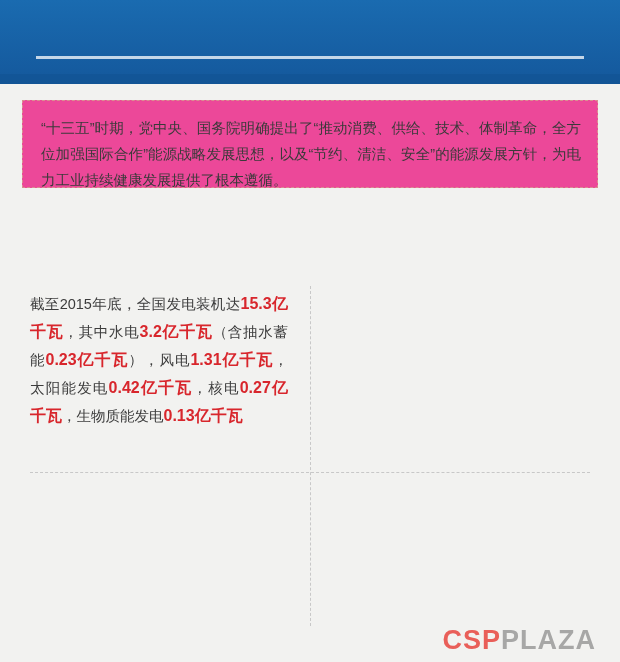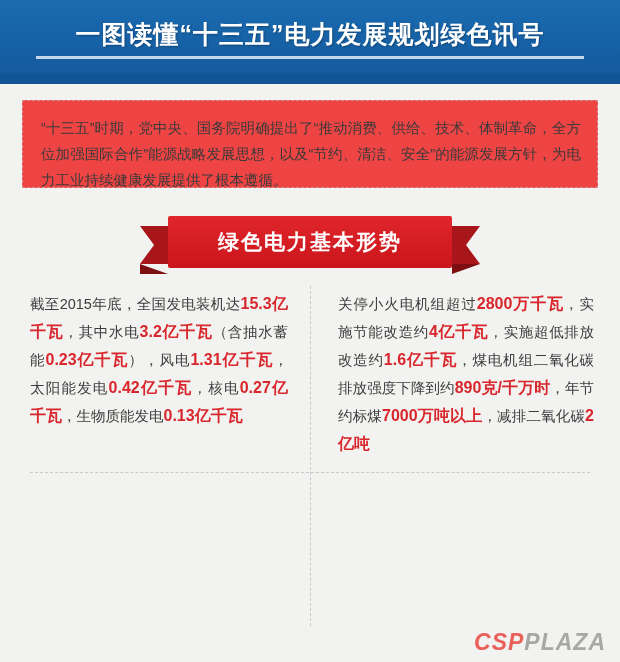--- a/index.html
+++ b/index.html
@@ -64,21 +64,21 @@
   }
 
   
   .intro-box {
     position: absolute;
     left: 22px;
     top: 100px;
     width: 576px;
     height: 88px;
     border: 1px dashed #d98f8f;
-    background: #ef4444;
+    background: #ec4899;
     box-sizing: border-box;
   }
   .intro-text {
     position: absolute;
     left: 18px;
     top: 14px;
     width: 540px;
     font-size: 14.5px;
     line-height: 26px;
     color: #3a3a3a;
@@ -186,59 +186,48 @@
   .cell-br { left: 316px; top: 206px; width: 256px; }
   .hl {
     color: #d8262c;
     font-weight: bold;
     font-size: 16px;
   }
 
   
   .watermark {
     position: absolute;
-    right: 14px;
+    right: 24px;
     bottom: 6px;
-    font-size: 23px;
-    font-weight: bold;
-    font-style: italic;
+    font-size: 27px;
+    font-weight: bold;
     letter-spacing: 1px;
     color: #9a9a9a;
     opacity: 0.85;
   }
   .watermark .csp { color: #e8463f; }
 </style>
 </head>
 <body>
 
 <div class="page">
 
   <div class="header-band">
     <div class="header-underline"></div>
   </div>
-  <div class="header-title">一图读懂“十三五”电力发展规划绿色讯号</div>
 
   <div class="intro-box">
     <div class="intro-text">“十三五”时期，党中央、国务院明确提出了“推动消费、供给、技术、体制革命，全方位加强国际合作”能源战略发展思想，以及“节约、清洁、安全”的能源发展方针，为电力工业持续健康发展提供了根本遵循。</div>
   </div>
 
-  <div class="ribbon-wrap">
-    <div class="ribbon-tail-left"></div>
-    <div class="ribbon-tail-right"></div>
-    <div class="ribbon-notch-l"></div>
-    <div class="ribbon-notch-r"></div>
-    <div class="ribbon-center"></div>
-    <div class="ribbon-label">绿色电力基本形势</div>
-  </div>
 
   <div class="grid">
     <div class="v-divider"></div>
     <div class="h-divider"></div>
 
     <div class="cell cell-tl"><span>截至2015年底，全国发电装机达</span><span class="hl">15.3亿千瓦</span><span>，其中水电</span><span class="hl">3.2亿千瓦</span><span>（含抽水蓄能</span><span class="hl">0.23亿千瓦</span><span>），风电</span><span class="hl">1.31亿千瓦</span><span>，太阳能发电</span><span class="hl">0.42亿千瓦</span><span>，核电</span><span class="hl">0.27亿千瓦</span><span>，生物质能发电</span><span class="hl">0.13亿千瓦</span></div>
-    <div class="cell cell-tr"><span>关停小火电机组超过</span><span class="hl">2800万千瓦</span><span>，实施节能改造约</span><span class="hl">4亿千瓦</span><span>，实施超低排放改造约</span><span class="hl">1.6亿千瓦</span><span>，煤电机组二氧化碳排放强度下降到约</span><span class="hl">890克/千万时</span><span>，年节约标煤</span><span class="hl">7000万吨以上</span><span>，减排二氧化碳</span><span class="hl">2亿吨</span></div>
   </div>
 
   <div class="watermark">
     <span class="csp">CSP</span><span>PLAZA</span>
   </div>
 
 </div>
 
 </body></html>

